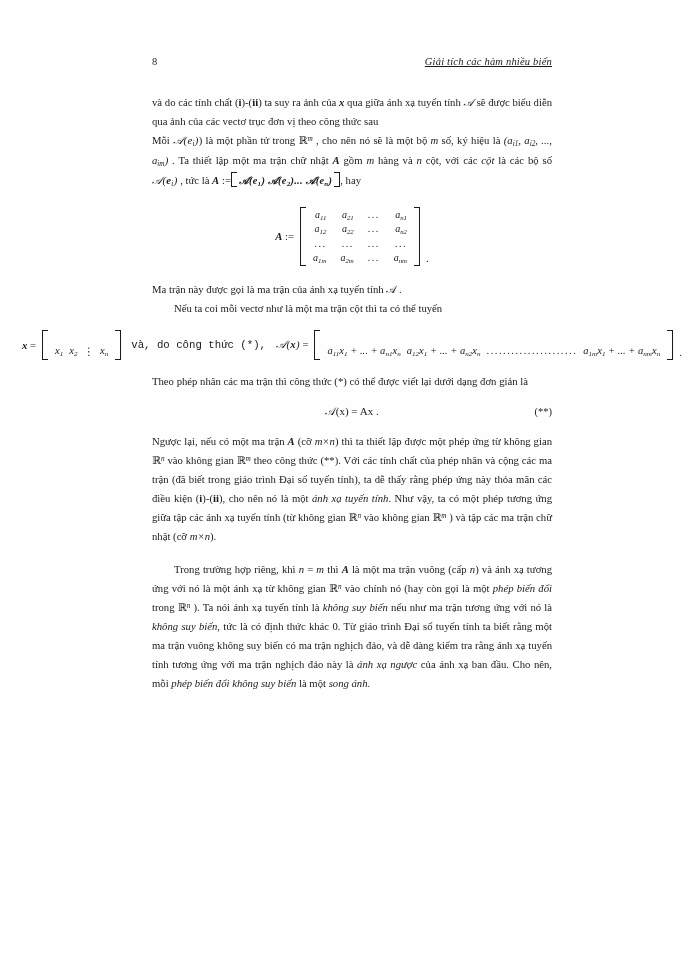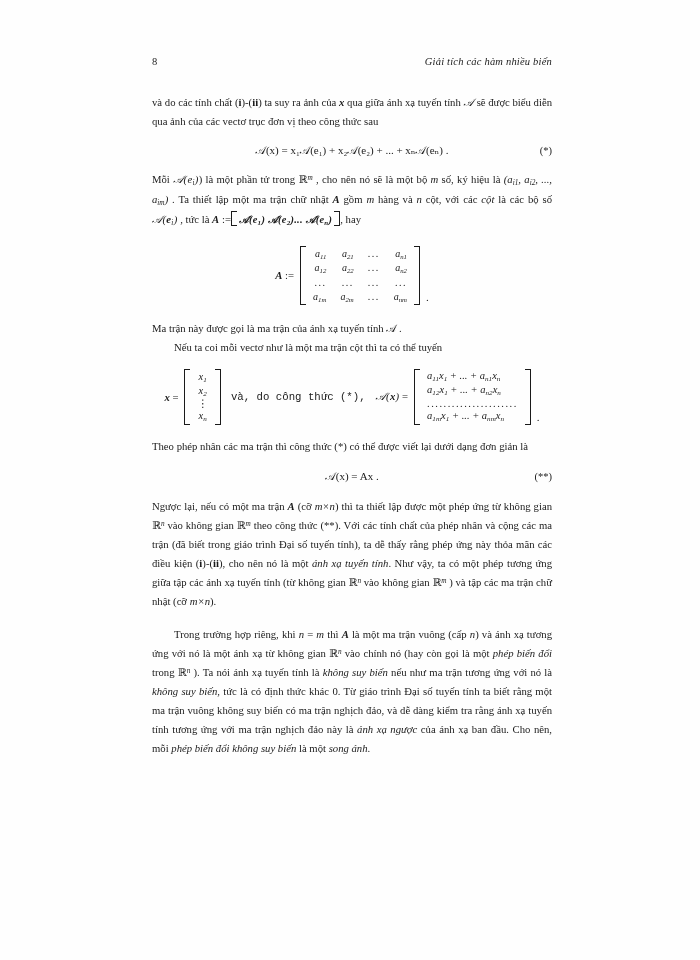--- a/index.html
+++ b/index.html
@@ -37,20 +37,21 @@
     font-size: 10.5px;
     margin-bottom: 26px;
   }
   .runhead .folio {
     font-size: 10.5px;
   }
   .runhead .bookname {
     font-style: italic;
     font-size: 10.5px;
     letter-spacing: 0.2px;
+    text-decoration: underline;
   }
 
   
   p.para {
     font-size: 10.7px;
     line-height: 1.78;
     text-align: justify;
     margin: 0 0 0 0;
     text-justify: inter-word;
   }
@@ -120,24 +121,25 @@
   .matrow { display: table-row; }
   .matcell {
     display: table-cell;
     padding: 1.5px 7px;
     text-align: right;
     font-size: 10px;
     white-space: nowrap;
   }
   .colbody {
     display: flex;
-    flex-direction: column;
+    flex-direction: row;
     padding: 1px 4px;
     font-size: 10.5px;
     align-items: center;
+    margin-top: 14px;
   }
   .colbody .cell { padding: 0.5px 3px; white-space: nowrap; }
   .colbody .cell.lft { align-self: flex-start; }
   .vdots { letter-spacing: 0; line-height: 1; padding: 1px 0; }
   .dotsrow { letter-spacing: 1.5px; }
 
   .eqrow {
     display: flex;
     align-items: center;
     justify-content: center;
@@ -153,24 +155,20 @@
 <div class="page">
   <div class="content">
 
     <div class="runhead">
       <span class="folio">8</span>
       <span class="bookname">Giải tích các hàm nhiều biến</span>
     </div>
 
     <p class="para"><span>và do các tính chất (</span><b class="bf">i</b><span>)-(</span><b class="bf">ii</b><span>) ta suy ra ảnh của </span><span class="mib">x</span><span> qua giữa ánh xạ tuyến tính </span><span class="scriptA">𝒜</span><span> sẽ được biểu diễn qua ảnh của các vectơ trục đơn vị theo công thức sau</span></p>
 
-    <div class="display">
-      <span class="eqline">𝒜(x) = x₁𝒜(e₁) + x₂𝒜(e₂) + ... + xₙ𝒜(eₙ) .</span>
-      <span class="tag">(*)</span>
-    </div>
 
     <p class="para"><span>Mỗi </span><span class="scriptA"><span>𝒜(e</span><sub>i</sub>)</span><span>) là một phần tử trong </span><span class="bb">ℝ</span><sup>m</sup><span> , cho nên nó sẽ là một bộ </span><span class="mi">m</span><span> số, ký hiệu là </span><span class="mi">(a<sub>i1</sub>, a<sub>i2</sub>, ..., a<sub>im</sub>)</span><span> . Ta thiết lập một ma trận chữ nhật </span><span class="mib">A</span><span> gồm </span><span class="mi">m</span><span> hàng và </span><span class="mi">n</span><span> cột, với các </span><i>cột</i><span> là các bộ số </span><span class="scriptA">𝒜(<b><i>e</i></b><sub>i</sub>)</span><span> , tức là </span><span class="mib">A</span> :=<span class="matwrap" style="font-size:10.3px;">
           <span class="brk brk-l" style="height:13px;"></span>
           <span style="padding:0 2px;font-weight:bold;" class="scriptA">𝒜(<b><i>e</i></b><sub>1</sub>) 𝒜(<b><i>e</i></b><sub>2</sub>)... 𝒜(<b><i>e</i></b><sub>n</sub>)</span>
           <span class="brk brk-r" style="height:13px;"></span>
         </span><span>, hay</span></p>
 
     <div class="display" style="margin:16px 0 14px 0;">
       <div class="eqrow">
         <span class="lbl"><span class="mib">A</span> :=</span>

